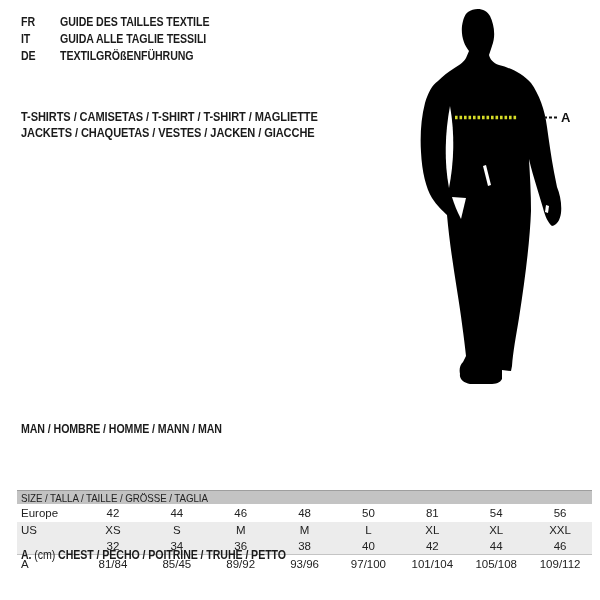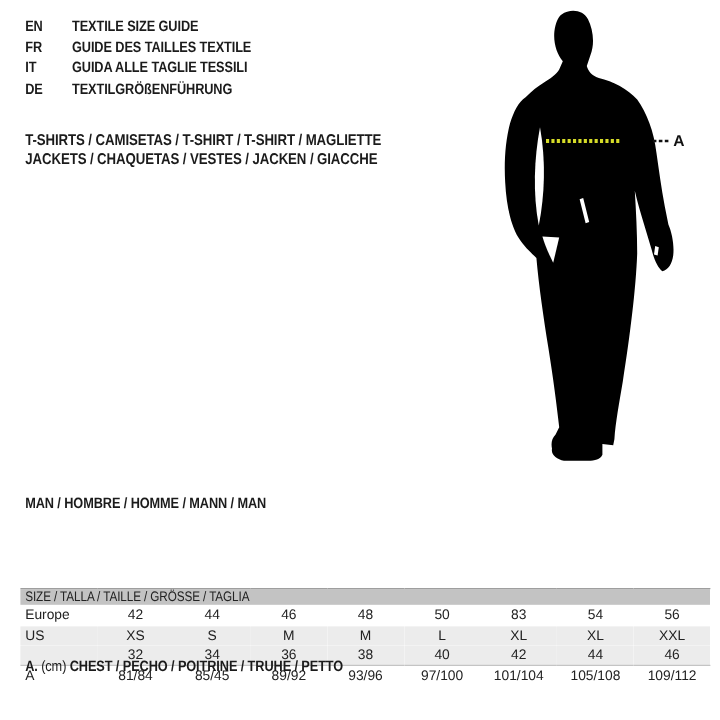--- a/index.html
+++ b/index.html
@@ -15,45 +15,41 @@
   .lang-row{display:flex;height:17.4px;align-items:center;font-weight:bold;font-size:12.5px;}
   .lang-code{width:39px;flex:0 0 39px;}
 
   
   .category-block{position:absolute;top:109px;left:21px;font-weight:bold;font-size:13px;line-height:16.2px;}
 
   
   .figure-svg{position:absolute;left:0;top:0;}
 
   
-  .man-title{position:absolute;top:412px;left:21px;font-weight:bold;font-size:12.5px;}
+  .man-title{position:absolute;top:422px;left:21px;font-weight:bold;font-size:12.5px;}
 
   
   .size-table{position:absolute;top:446px;left:17px;width:575px;border-collapse:collapse;table-layout:fixed;font-size:11.5px;color:#222;margin-top:44px;}
   .size-table td{padding:0;vertical-align:middle;overflow:hidden;white-space:nowrap;}
   .size-table .th-band{background:#c3c3c3;border-top:1px solid #9e9e9e;height:13px;line-height:12px;padding-left:4px;}
   .size-table .row-europe td{height:18px;}
   .size-table .row-us td{height:16px;background:#ececec;}
   .size-table .row-num td{height:16px;background:#ececec;border-bottom:1px solid #c4c4c4;}
   .size-table .row-a td{height:18px;}
   .size-table .lbl{text-align:left;padding-left:4px;}
   .size-table .val{text-align:center;}
 
   
   .footnote{position:absolute;top:548px;left:21px;font-weight:bold;font-size:12.5px;}
   .footnote .unit{font-weight:normal;}
 </style>
 </head>
 <body>
 
 <div class="lang-block">
-  <div class="lang-row">
-    <span class="lang-code"><span class="cond">EN</span></span>
-    <span class="cond">TEXTILE SIZE GUIDE</span>
-  </div>
   <div class="lang-row">
     <span class="lang-code"><span class="cond">FR</span></span>
     <span class="cond">GUIDE DES TAILLES TEXTILE</span>
   </div>
   <div class="lang-row">
     <span class="lang-code"><span class="cond">IT</span></span>
     <span class="cond">GUIDA ALLE TAGLIE TESSILI</span>
   </div>
   <div class="lang-row">
     <span class="lang-code"><span class="cond">DE</span></span>
@@ -128,21 +124,21 @@
     <tr>
       <td class="th-band" colspan="9"><span class="cond">SIZE / TALLA / TAILLE / GRÖSSE / TAGLIA</span></td>
     </tr>
     <tr class="row-europe">
       <td class="lbl">Europe</td>
       <td class="val">42</td>
       <td class="val">44</td>
       <td class="val">46</td>
       <td class="val">48</td>
       <td class="val">50</td>
-      <td class="val">83</td>
+      <td class="val">81</td>
       <td class="val">54</td>
       <td class="val">56</td>
     </tr>
     <tr class="row-us">
       <td class="lbl">US</td>
       <td class="val">XS</td>
       <td class="val">S</td>
       <td class="val">M</td>
       <td class="val">M</td>
       <td class="val">L</td>

